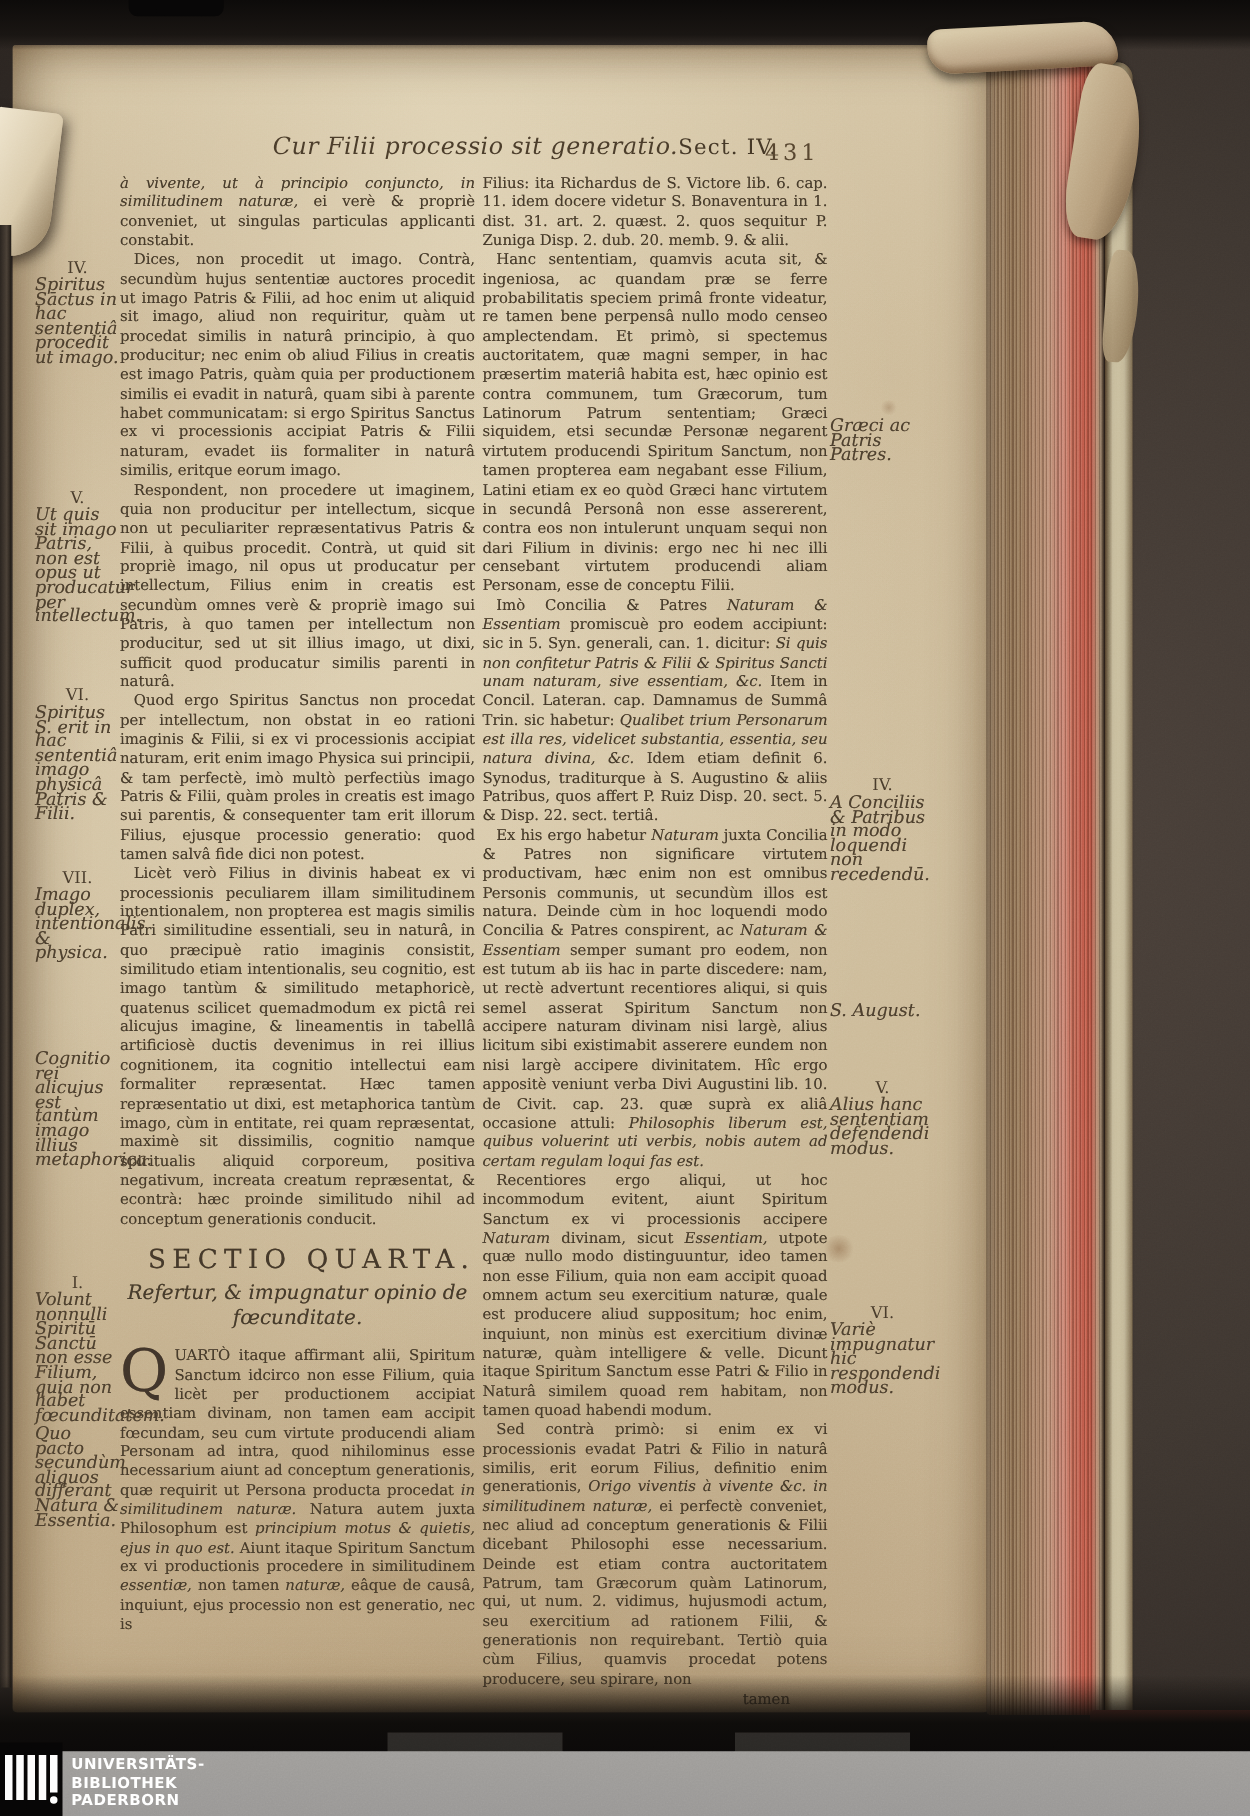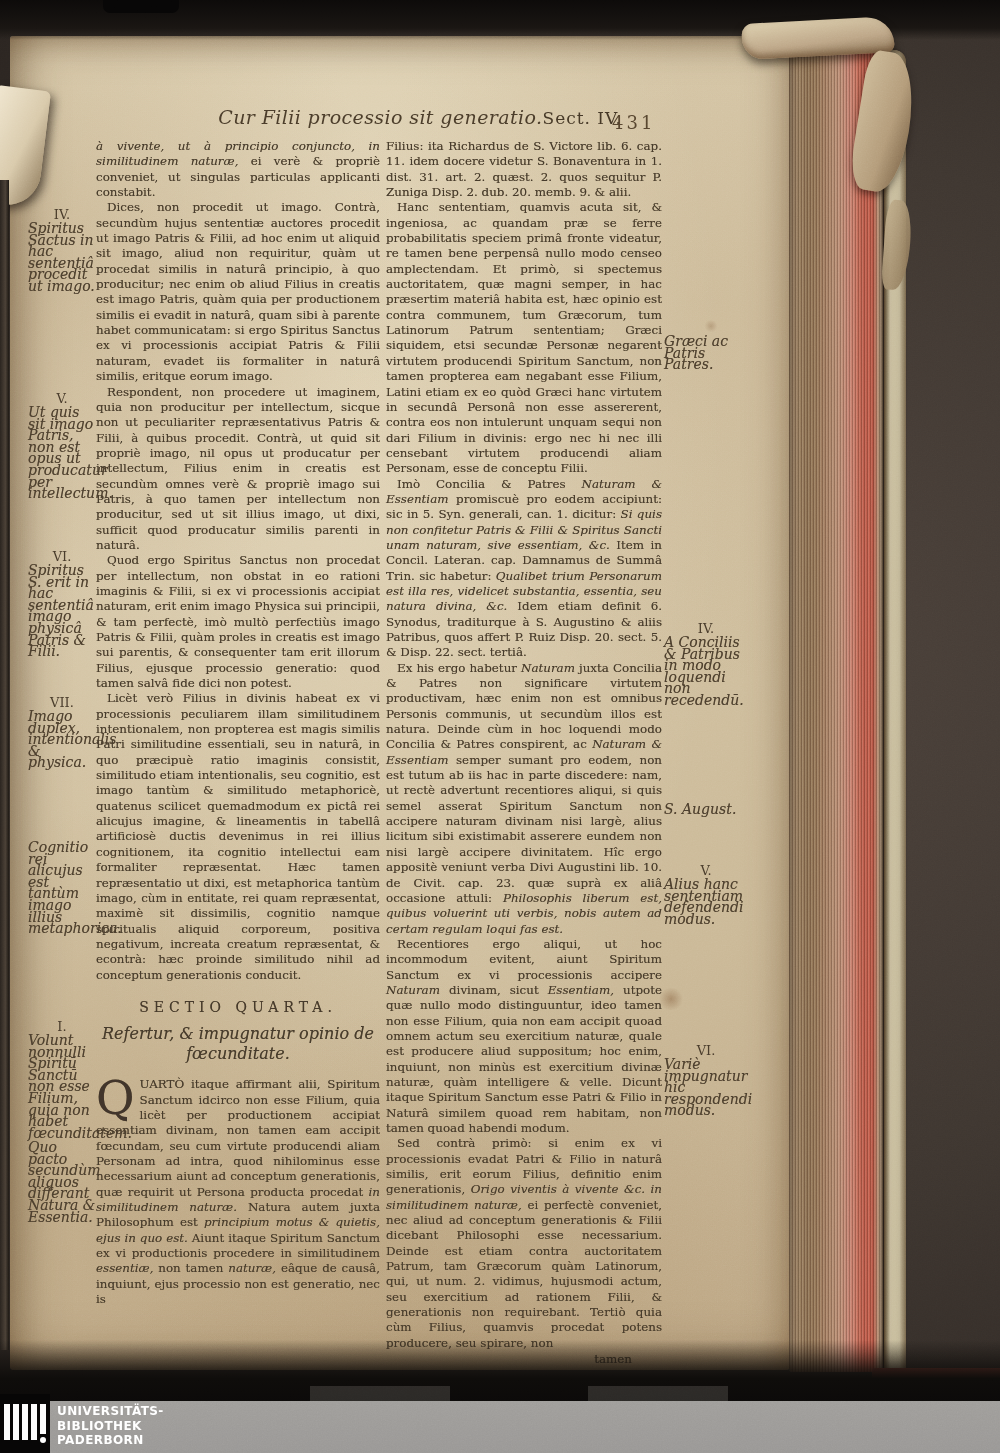--- a/index.html
+++ b/index.html
@@ -45,21 +45,21 @@
   .running-title{font-size:19px;letter-spacing:.4px;color:#4a3c2a;}
   .section-label{font-size:17px;letter-spacing:1px;color:#443726;}
   .page-number{position:absolute;left:602px;top:76px;font-size:18px;letter-spacing:3px;color:#56452f;}
 
   .col{position:absolute;top:103px;font-size:11.9px;line-height:15.35px;color:#453a2b;
     text-align:justify;text-shadow:0 0 .5px rgba(70,52,30,.55);}
   .colL{left:86px;width:284px;}
   .colR{left:376px;width:276px;}
   .col p{margin:0;text-indent:11px;}
   .col p.cont{text-indent:0;}
-  .sectio{font-size:14px;font-weight:normal;letter-spacing:5px;text-align:center;
+  .sectio{font-size:21px;font-weight:normal;letter-spacing:5px;text-align:right;
     margin:17px 0 9px;text-indent:0;color:#44382a;}
   .subtitle{font-size:16px;line-height:20px;text-align:center;margin:0 0 13px;text-indent:0;}
   .dropcap{float:left;font-size:47px;line-height:38px;padding:2px 5px 0 0;color:#40342a;}
   .catchword{text-align:right;padding-right:30px;margin-top:1px;}
 
   .mnote{position:absolute;width:100%;}
   .notesL{position:absolute;left:18px;top:0;width:68px;height:1200px;}
   .notesR{position:absolute;left:654px;top:0;width:84px;height:1200px;}
   .mnum{text-align:center;font-size:13px;color:#483b2b;line-height:14px;margin-bottom:1px;}
   .mtext{font-style:italic;font-size:14px;line-height:11.6px;color:#4c3f2e;

